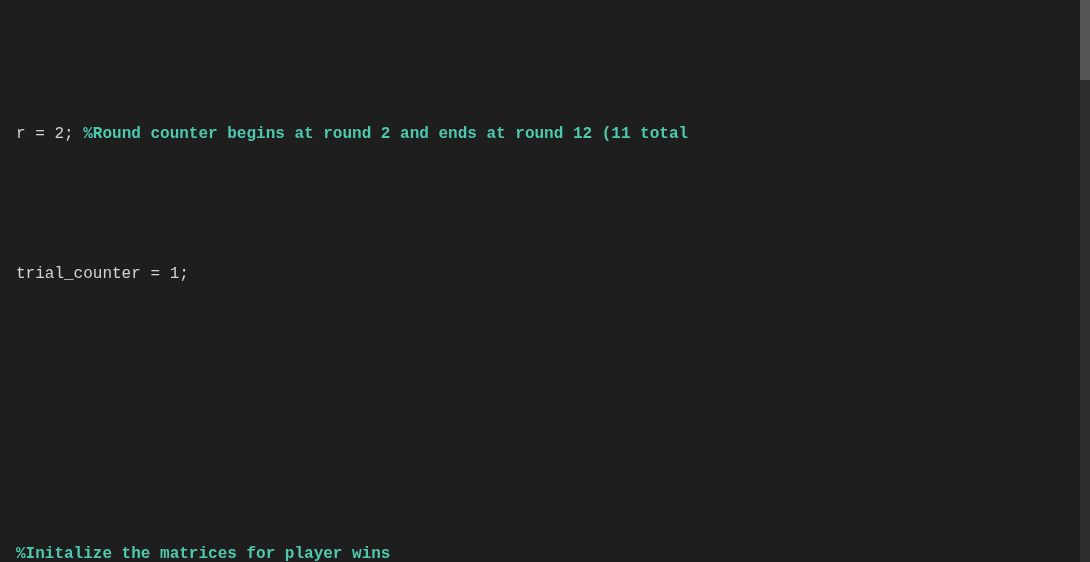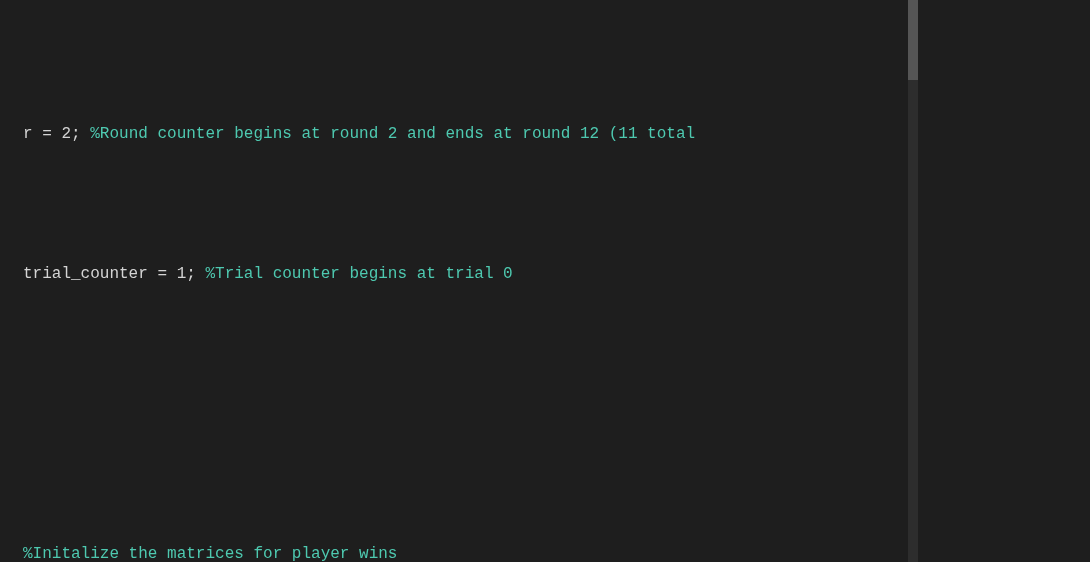--- a/index.html
+++ b/index.html
@@ -9,43 +9,43 @@
     }
 
     body {
       background-color: #1e1e1e;
       font-family: 'Courier New', Courier, monospace;
       font-size: 16px;
       overflow: hidden;
     }
 
     .editor-container {
-      width: 918px;
+      width: 1090px;
       height: 562px;
       background-color: #1e1e1e;
       overflow: hidden;
       position: relative;
-      padding: 8px 7px;
+      padding: 8px 0;
     }
 
     .code-block {
       padding: 0 16px;
       line-height: 28px;
       white-space: pre;
     }
 
     .line {
       display: flex;
       align-items: center;
       min-height: 28px;
       position: relative;
     }
 
     .token-default { color: #d4d4d4; }
-    .token-comment { color: #4ec9b0; }
+    .token-comment { color: #4ec9b0; font-weight: bold; }
 
     .scrollbar {
       position: absolute;
       right: 0;
       top: 0;
       width: 10px;
       height: 562px;
       background-color: #2d2d2d;
     }
 
@@ -64,21 +64,21 @@
 <div class="editor-container">
   <div class="code-block">
 
     
     <div class="line">
       <span class="token-default">r = 2; </span><span class="token-comment">%Round counter begins at round 2 and ends at round 12 (11 total</span>
     </div>
 
     
     <div class="line">
-      <span class="token-default">trial_counter = 1; </span><span class="token-comment">%Trial counter begins at trial 0</span>
+      <span class="token-default">trial_counter = 1; </span>
     </div>
 
     
     <div class="line">&nbsp;</div>
 
     
     <div class="line">
       <span class="token-comment">%Initalize the matrices for player wins</span>
     </div>
 

